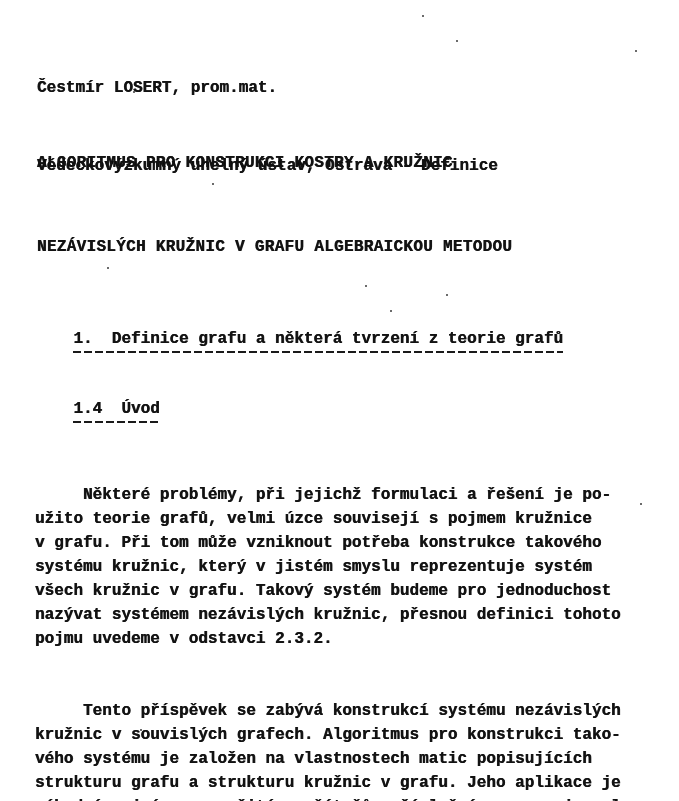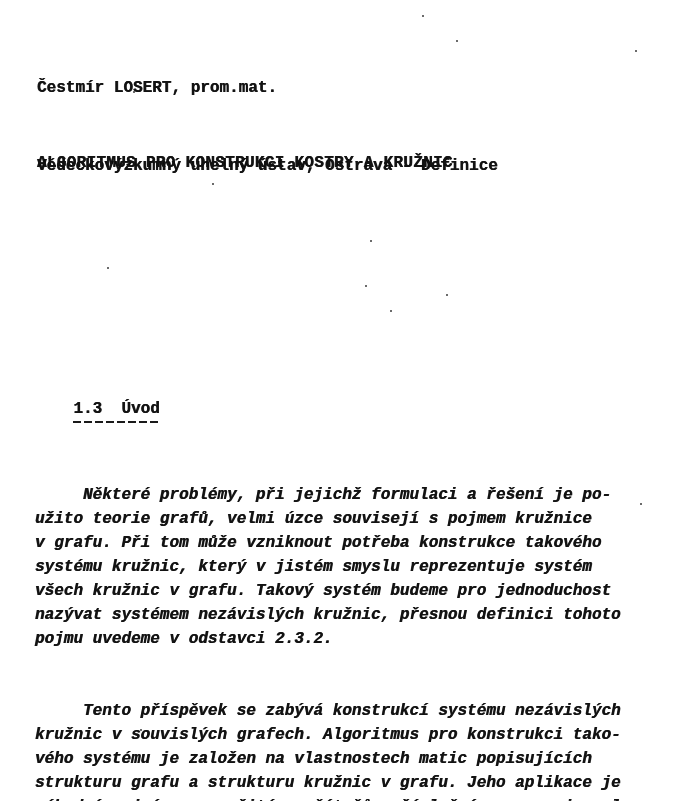--- a/index.html
+++ b/index.html
@@ -53,21 +53,20 @@
     background-position: left bottom;
     background-size: 100% 2.5px;
   }
   .body-block {
     left: 35px;
     top: 435px;
     line-height: 24px;
   }
   .paragraph {
     white-space: pre;
-    font-style: italic;
   }
   .speck {
     position: absolute;
     width: 2px;
     height: 2px;
     background: #161616;
     border-radius: 50%;
     opacity: 0.85;
   }
 </style>
@@ -76,25 +75,29 @@
 
 <div class="page">
 
   <div class="block author-block ink">
     <div>Čestmír LOSERT, prom.mat.</div>
     <div>Vědeckovýzkumný uhelný ústav, Ostrava - Definice</div>
   </div>
 
   <div class="block title-block ink">
     <div>ALGORITMUS PRO KONSTRUKCI KOSTRY A KRUŽNIC</div>
+    <div>NEZÁVISLÝCH KRUŽNIC V GRAFU ALGEBRAICKOU METODOU</div>
   </div>
 
+  <div class="block section-heading ink">
+    <span class="typewriter-underline">1.  Definice grafu a některá tvrzení z teorie grafů</span>
+  </div>
 
   <div class="block subsection-heading ink">
-    <span class="typewriter-underline">1.3  Úvod</span>
+    <span class="typewriter-underline">1.4  Úvod</span>
   </div>
 
   <div class="block body-block ink">
     <div class="paragraph">     Některé problémy, při jejichž formulaci a řešení je po-
 užito teorie grafů, velmi úzce souvisejí s pojmem kružnice
 v grafu. Při tom může vzniknout potřeba konstrukce takového
 systému kružnic, který v jistém smyslu reprezentuje systém
 všech kružnic v grafu. Takový systém budeme pro jednoduchost
 nazývat systémem nezávislých kružnic, přesnou definici tohoto
 pojmu uvedeme v odstavci 2.3.2.</div>

